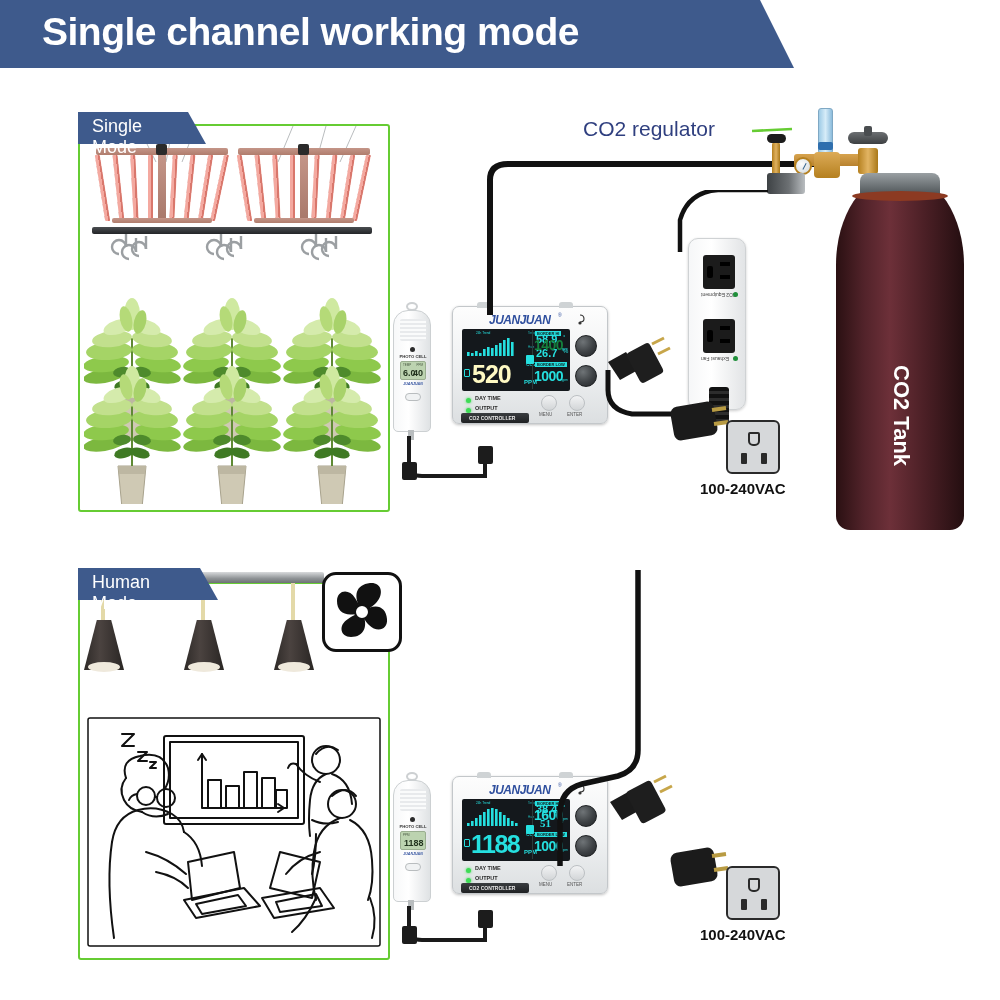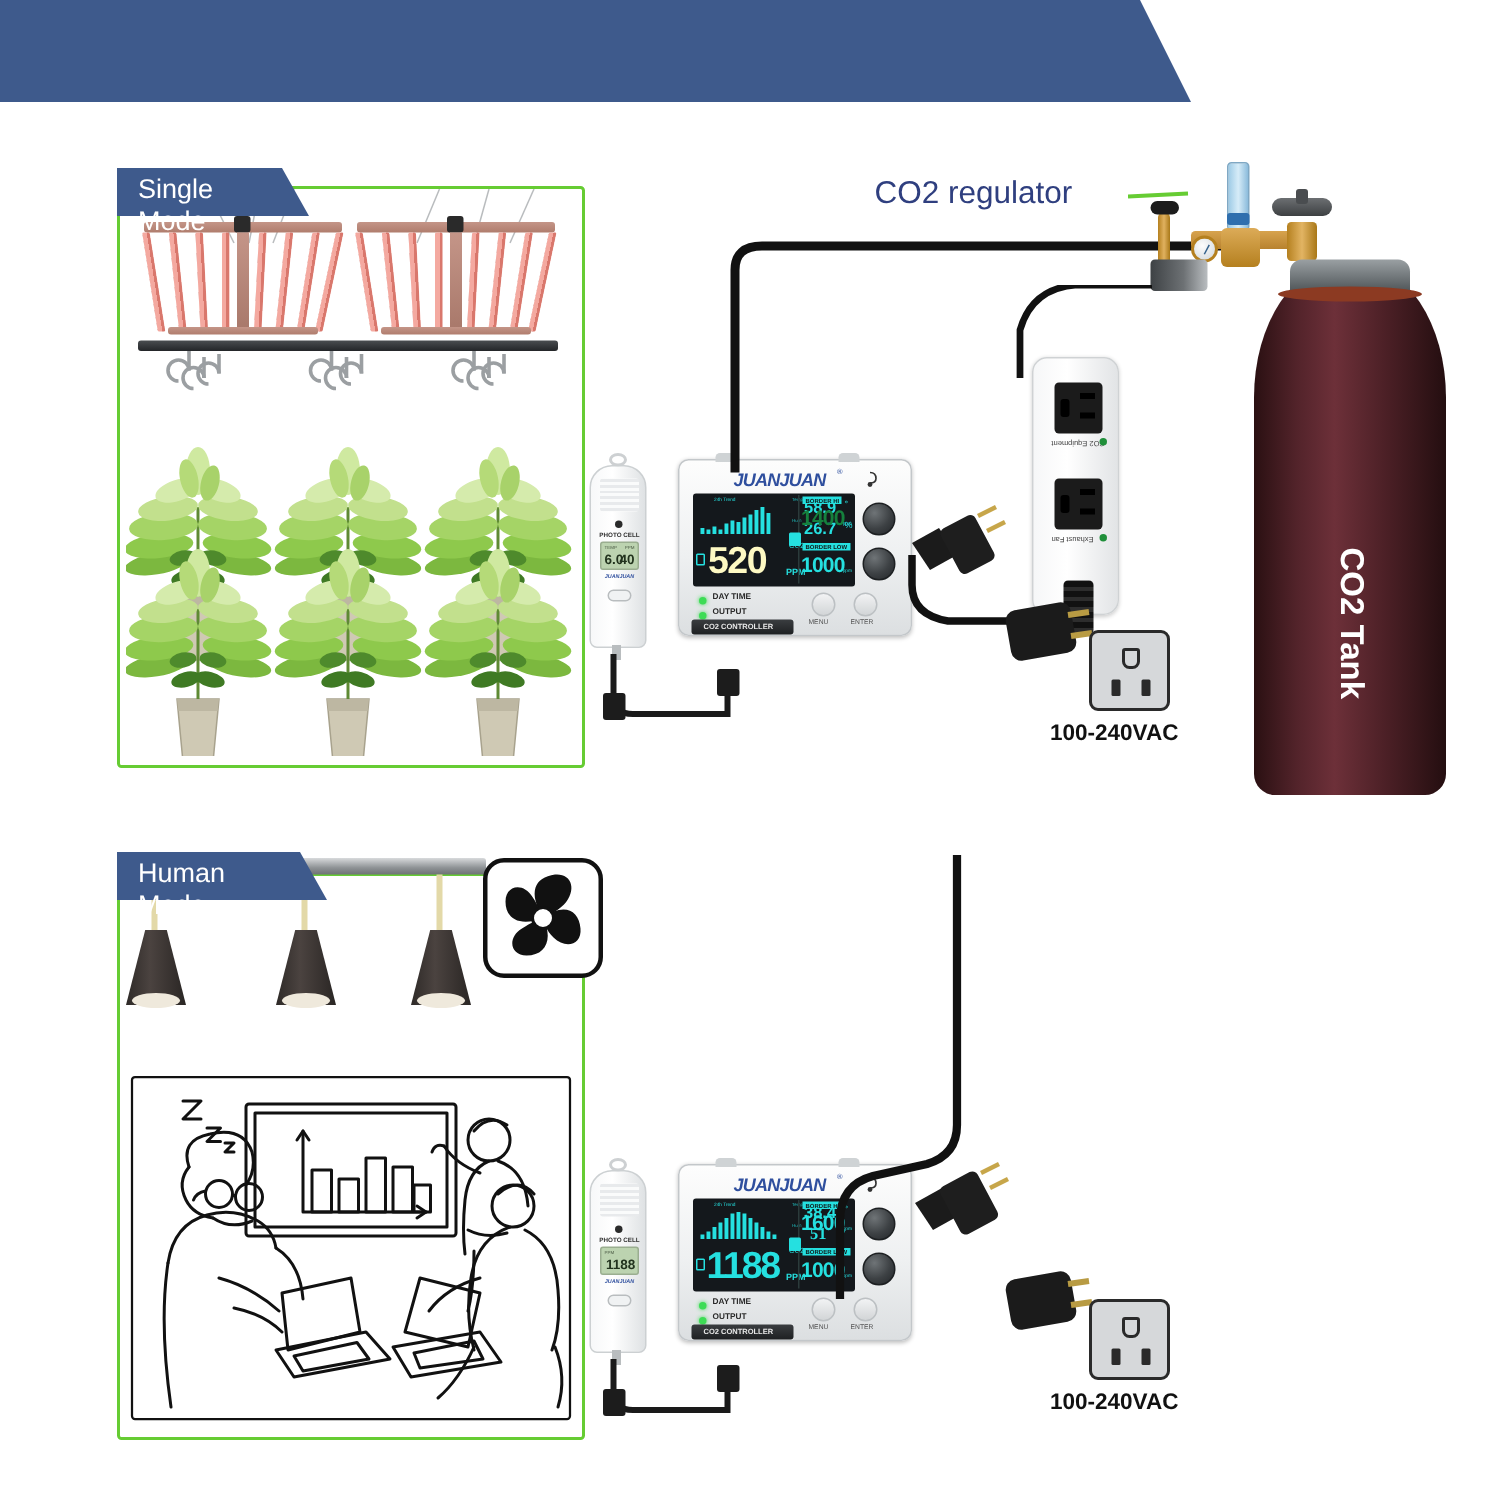--- a/index.html
+++ b/index.html
@@ -167,20 +167,21 @@
   }
   .pendant-glow {
     position:absolute; background:#efe9dc; border-radius:50%;
   }
 </style>
 </head>
 <body>
 
 <div class="abs" id="title-banner">
   <div class="slant"></div>
+  <div id="title-text">Single channel working mode</div>
 </div>
 
 <div class="abs green-frame" style="left:78px; top:124px; width:312px; height:388px;"></div>
 
 <div class="abs mode-badge" style="left:78px; top:112px; width:110px;">
   <div class="slant"></div>
   <span>Single Mode</span>
 </div>
 
 <svg class="abs" style="left:78px; top:126px;" width="312" height="50">

